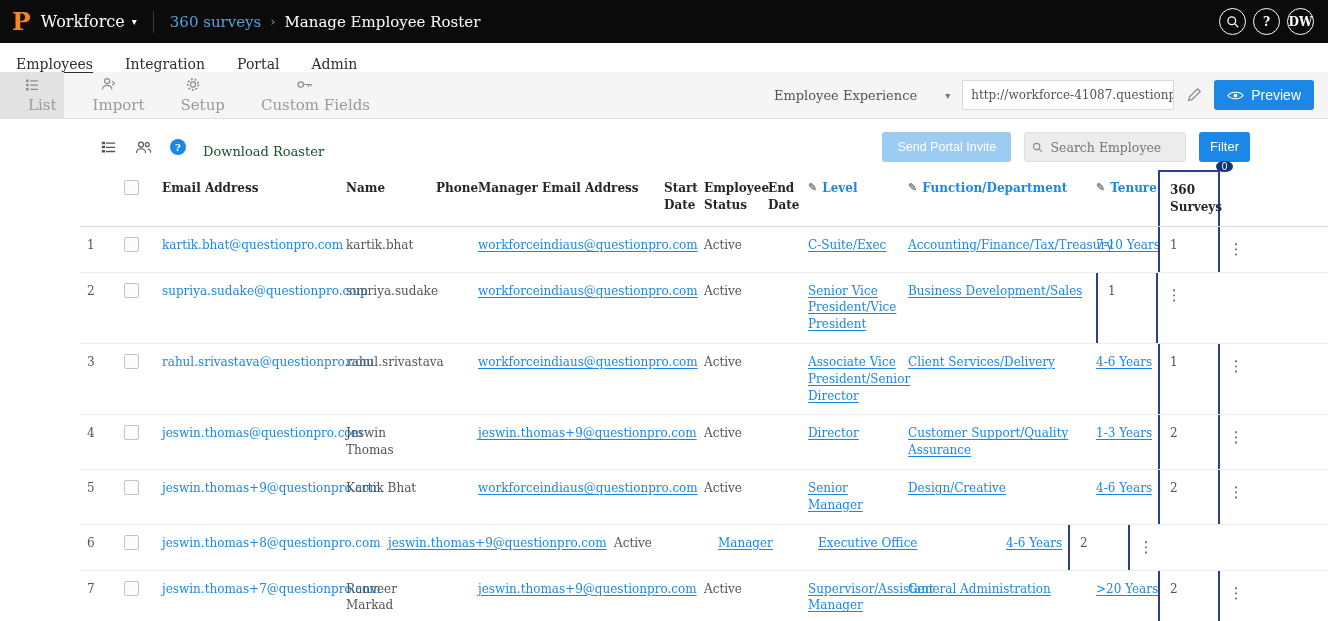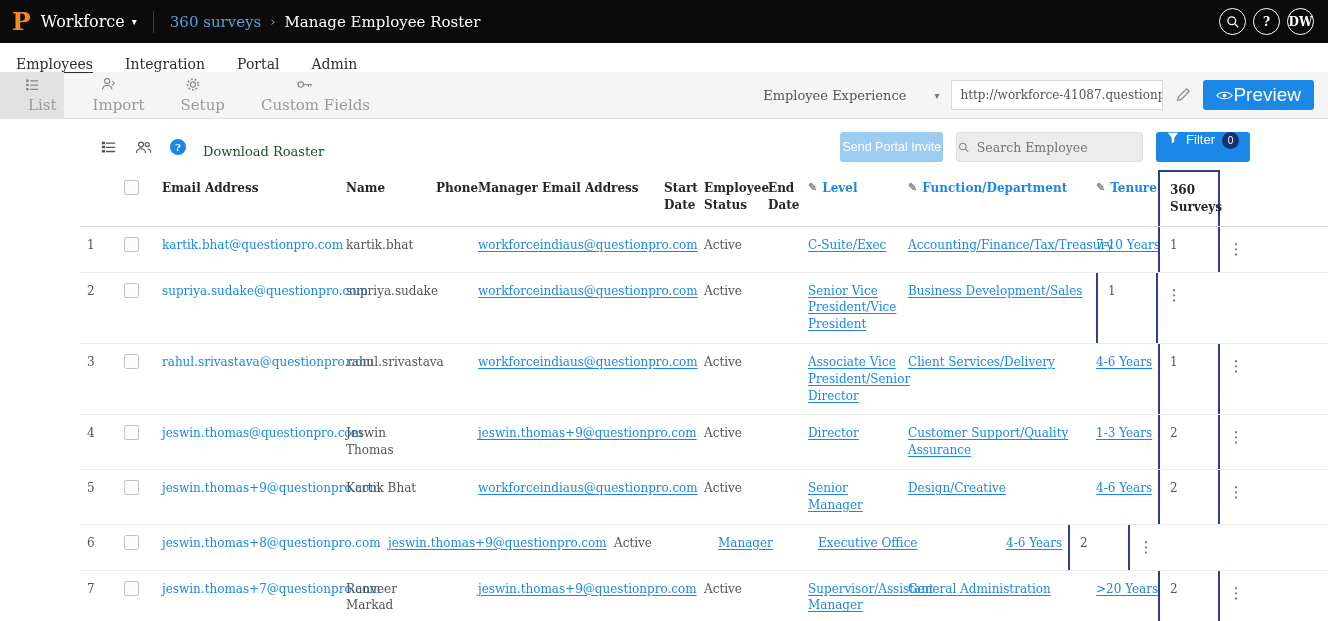--- a/index.html
+++ b/index.html
@@ -37,39 +37,39 @@
   .tool-btn.active { background:#e2e2e2; }
   .tool-btn .lbl { font-size:15px; color:#9a9a9a;margin-left:20px; }
   .tool-btn svg { display:block; }
   .toolbar-right { display:flex; align-items:center; gap:12px; padding-right:14px; }
   .exp-select { font-size:13px; color:#545454; display:flex; align-items:center; gap:28px; cursor:pointer; }
   .exp-select .caret { color:#777; }
   .url-input { width:212px; height:30px; border:1px solid #d9d9d9; background:#fff; font-size:12px;
     color:#545454; padding:0 8px; overflow:hidden; white-space:nowrap; display:flex; align-items:center; }
   .edit-url { cursor:pointer; display:flex; align-items:center; }
   .preview-btn { background:#1b87e6; color:#fff; height:30px; padding:0 13px; border-radius:3px;
-    font-size:19px; display:flex; align-items:center; cursor:pointer; border:none; }
+    font-size:14px; display:flex; align-items:center; gap:7px; cursor:pointer; border:none; }
 
   
   .controls { display:flex; align-items:center; justify-content:space-between;
     margin:13px 78px 8px 100px; }
   .controls-left { display:flex; align-items:center; gap:17px; }
   .ctl-icon { cursor:pointer; display:flex; align-items:center; }
   .help-circle { width:16px; height:16px; border-radius:50%; background:#1b87e6; color:#fff;
     font-size:10px; font-weight:bold; display:flex; align-items:center; justify-content:center; cursor:pointer; }
   .download-link { color:#14532d; font-size:13px; cursor:pointer;margin-top:8px; }
   .controls-right { display:flex; align-items:center; gap:13px; }
-  .invite-btn { background:#9dccf2; color:#fff; font-size:12.5px; height:30px; padding:0 2px;
+  .invite-btn { background:#9dccf2; color:#fff; font-size:12.5px; height:30px; padding:0 15px;
     border-radius:3px; display:flex; align-items:center; cursor:pointer; border:none; }
-  .search-box { width:187px; height:30px; background:#ececec; border:1px solid #e0e0e0; border-radius:3px;
-    display:flex; align-items:center; padding:0 1px; gap:7px; }
+  .search-box { width:162px; height:30px; background:#ececec; border:1px solid #e0e0e0; border-radius:3px;
+    display:flex; align-items:center; padding:0 7px; gap:7px; }
   .search-box input { border:none; background:transparent; outline:none; font-size:12.5px;
     color:#555; width:100%; font-family:inherit; }
   .filter-btn { background:#1b87e6; color:#fff; height:30px; border-radius:3px; padding:0 11px;
-    display:flex; align-items:flex-start; gap:7px; font-size:13px; cursor:pointer; border:none; }
+    display:flex; align-items:center; gap:7px; font-size:13px; cursor:pointer; border:none;flex-direction:column; }
   .filter-badge { background:#16336e; min-width:17px; height:17px; border-radius:50%; font-size:10px;
     display:flex; align-items:center; justify-content:center; }
 
   
   .table { margin-left:80px; }
   .thead, .trow { display:flex; border-bottom:1px solid #ececec; }
   .thead { border-bottom:1px solid #dcdcdc; min-height:46px; }
   .trow { min-height:46px; }
   .col { padding:10px 8px 10px 0; font-size:12px; color:#545454; line-height:1.4; }
   .thead .col { font-weight:bold; color:#262626; }

